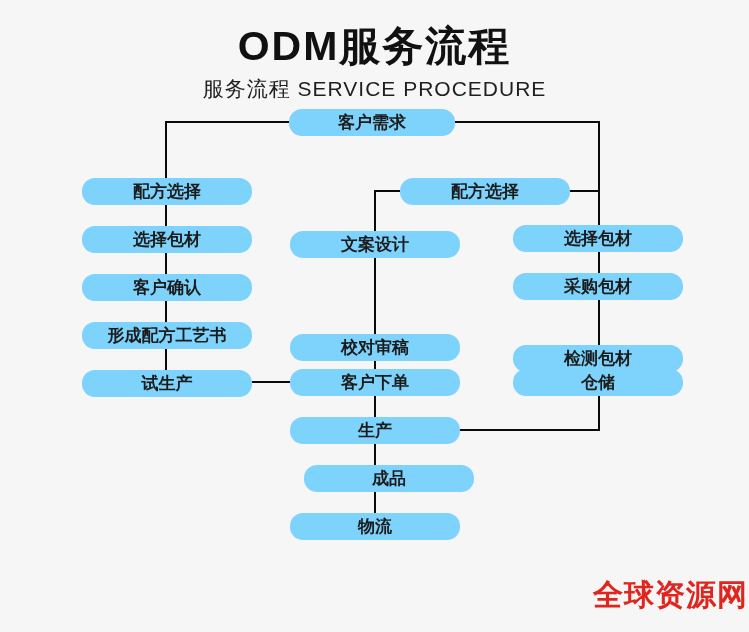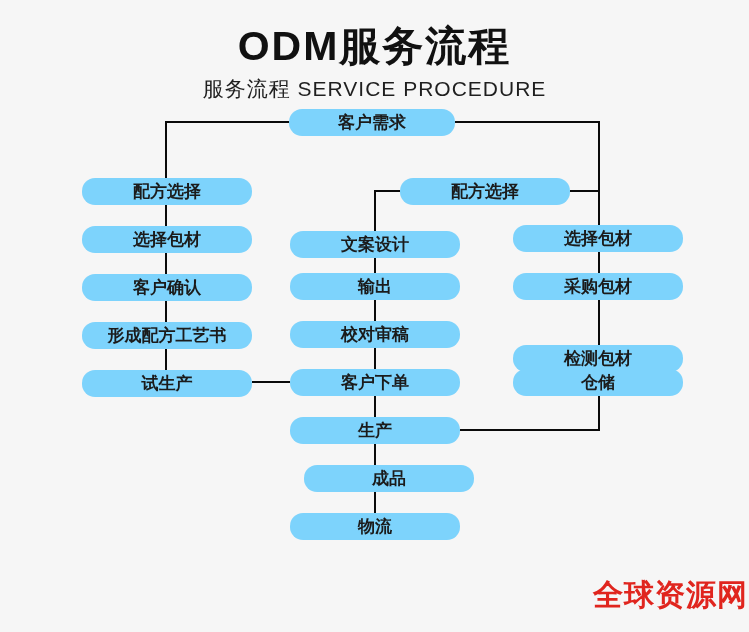--- a/index.html
+++ b/index.html
@@ -24,21 +24,21 @@
   .vline{position:absolute;width:2px;background:#0a0a0a;z-index:1;}
   .watermark{
     position:absolute;top:575px;left:593px;font-size:30px;font-weight:700;
     color:#e0251e;letter-spacing:1px;z-index:3;
   }
   
   .n-root{left:289px;top:109px;width:166px;}
   .n-l0{left:82px;top:178px;} .n-l1{left:82px;top:226px;} .n-l2{left:82px;top:274px;}
   .n-l3{left:82px;top:322px;} .n-l4{left:82px;top:370px;}
   .n-mh{left:400px;top:178px;}
-  .n-m0{left:290px;top:225px;margin-top:6px;} .n-m1{left:290px;top:273px;} .n-m2{left:290px;top:321px;}
+  .n-m0{left:290px;top:225px;margin-top:6px;} .n-m1{left:290px;top:273px;} .n-m2{left:290px;top:334px;}
   .n-m3{left:290px;top:369px;} .n-m4{left:290px;top:417px;} .n-m5{left:304px;top:465px;}
   .n-m6{left:290px;top:513px;}
   .n-r0{left:513px;top:225px;} .n-r1{left:513px;top:273px;} .n-r2{left:513px;top:321px;margin-top:24px;}
   .n-r3{left:513px;top:369px;}
   
   .ln-top-left{left:165px;top:121px;width:124px;}
   .ln-left-spine{left:165px;top:121px;height:250px;}
   .ln-top-right{left:455px;top:121px;width:145px;}
   .ln-right-spine{left:598px;top:121px;height:310px;}
   .ln-mid-in{left:374px;top:190px;width:26px;}
@@ -69,21 +69,20 @@
 
   <div class="node n-l0">配方选择</div>
   <div class="node n-l1">选择包材</div>
   <div class="node n-l2">客户确认</div>
   <div class="node n-l3">形成配方工艺书</div>
   <div class="node n-l4">试生产</div>
 
   <div class="node n-mh">配方选择</div>
 
   <div class="node n-m0">文案设计</div>
-  <div class="node n-m1">输出</div>
   <div class="node n-m2">校对审稿</div>
   <div class="node n-m3">客户下单</div>
   <div class="node n-m4">生产</div>
   <div class="node n-m5">成品</div>
   <div class="node n-m6">物流</div>
 
   <div class="node n-r0">选择包材</div>
   <div class="node n-r1">采购包材</div>
   <div class="node n-r2">检测包材</div>
   <div class="node n-r3">仓储</div>

